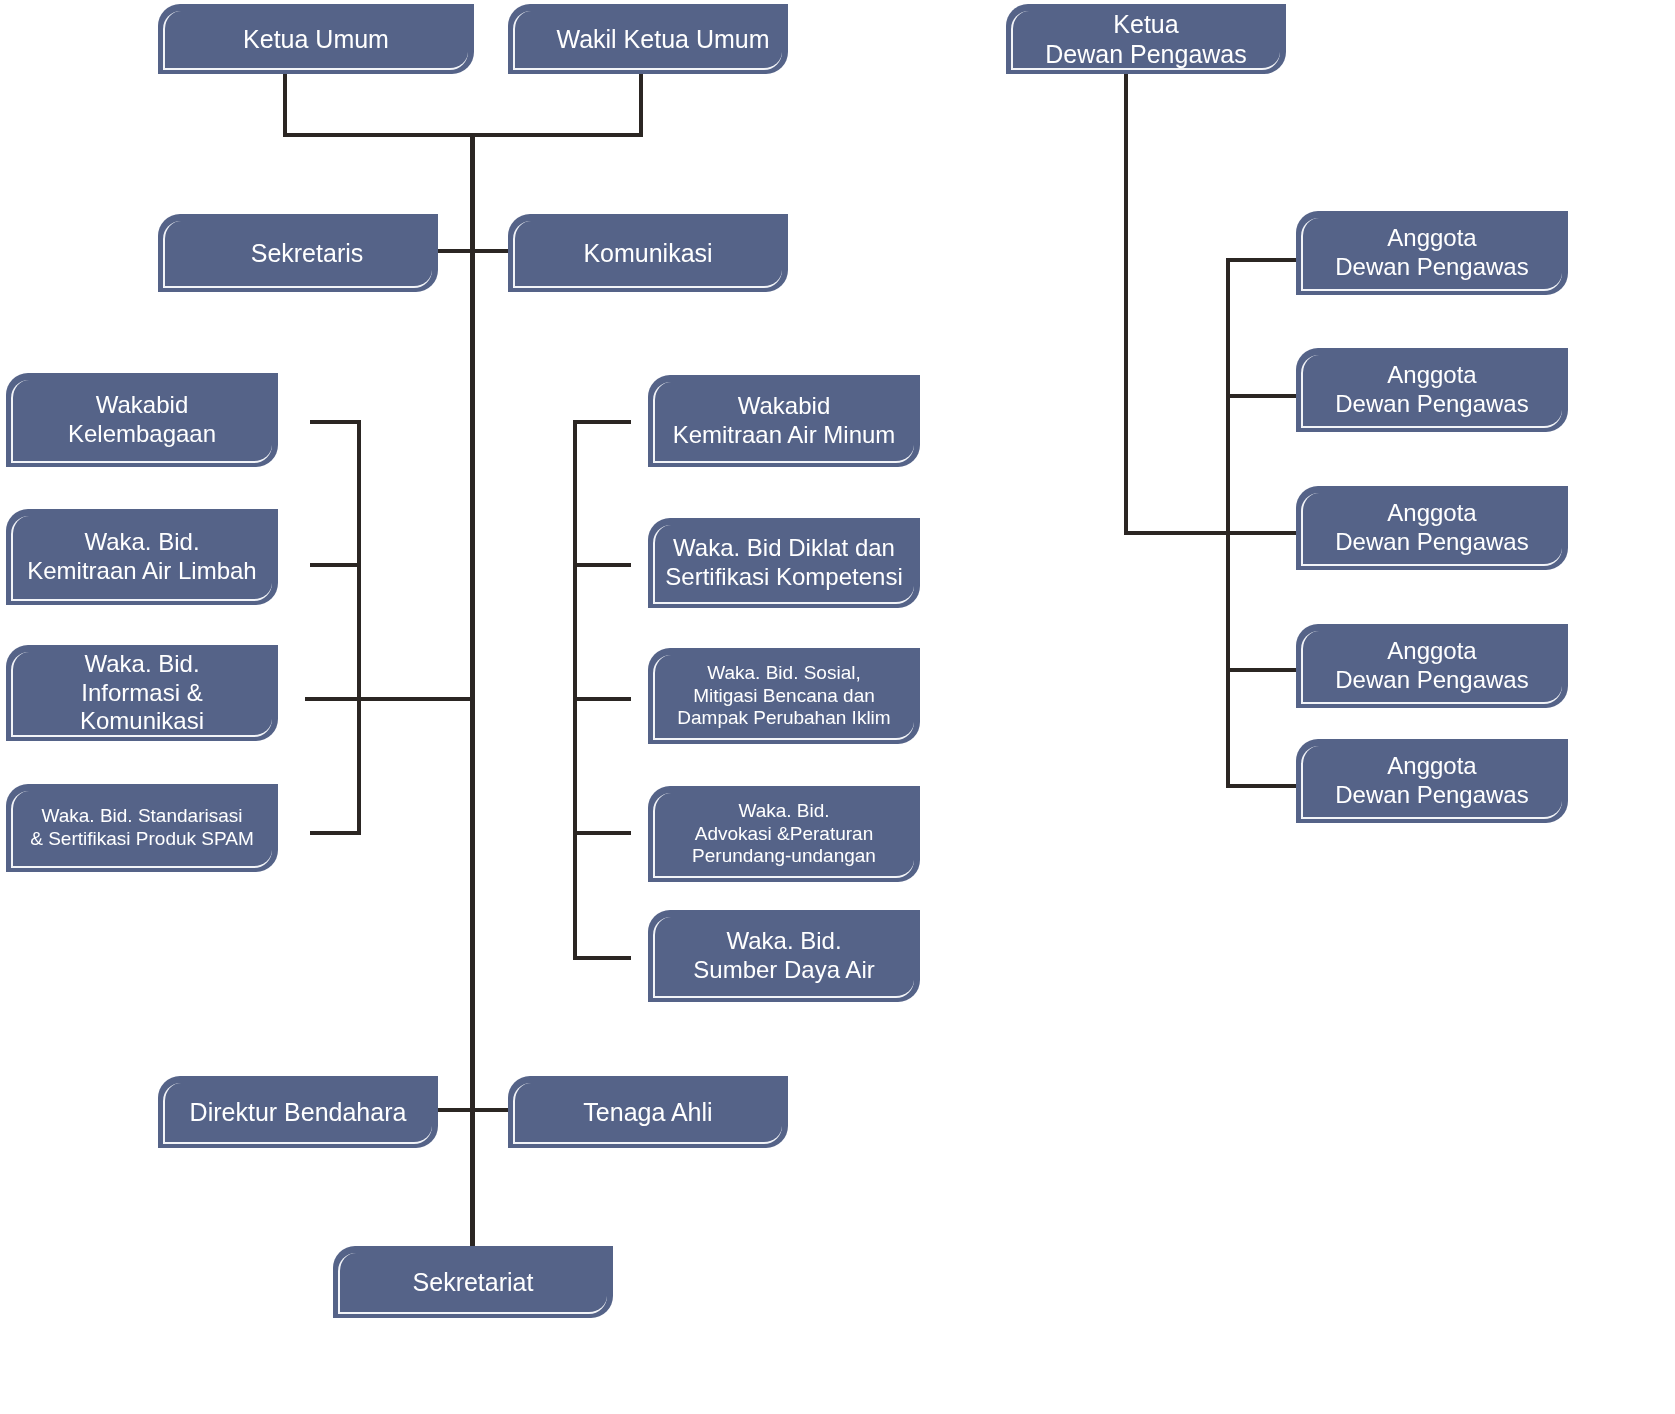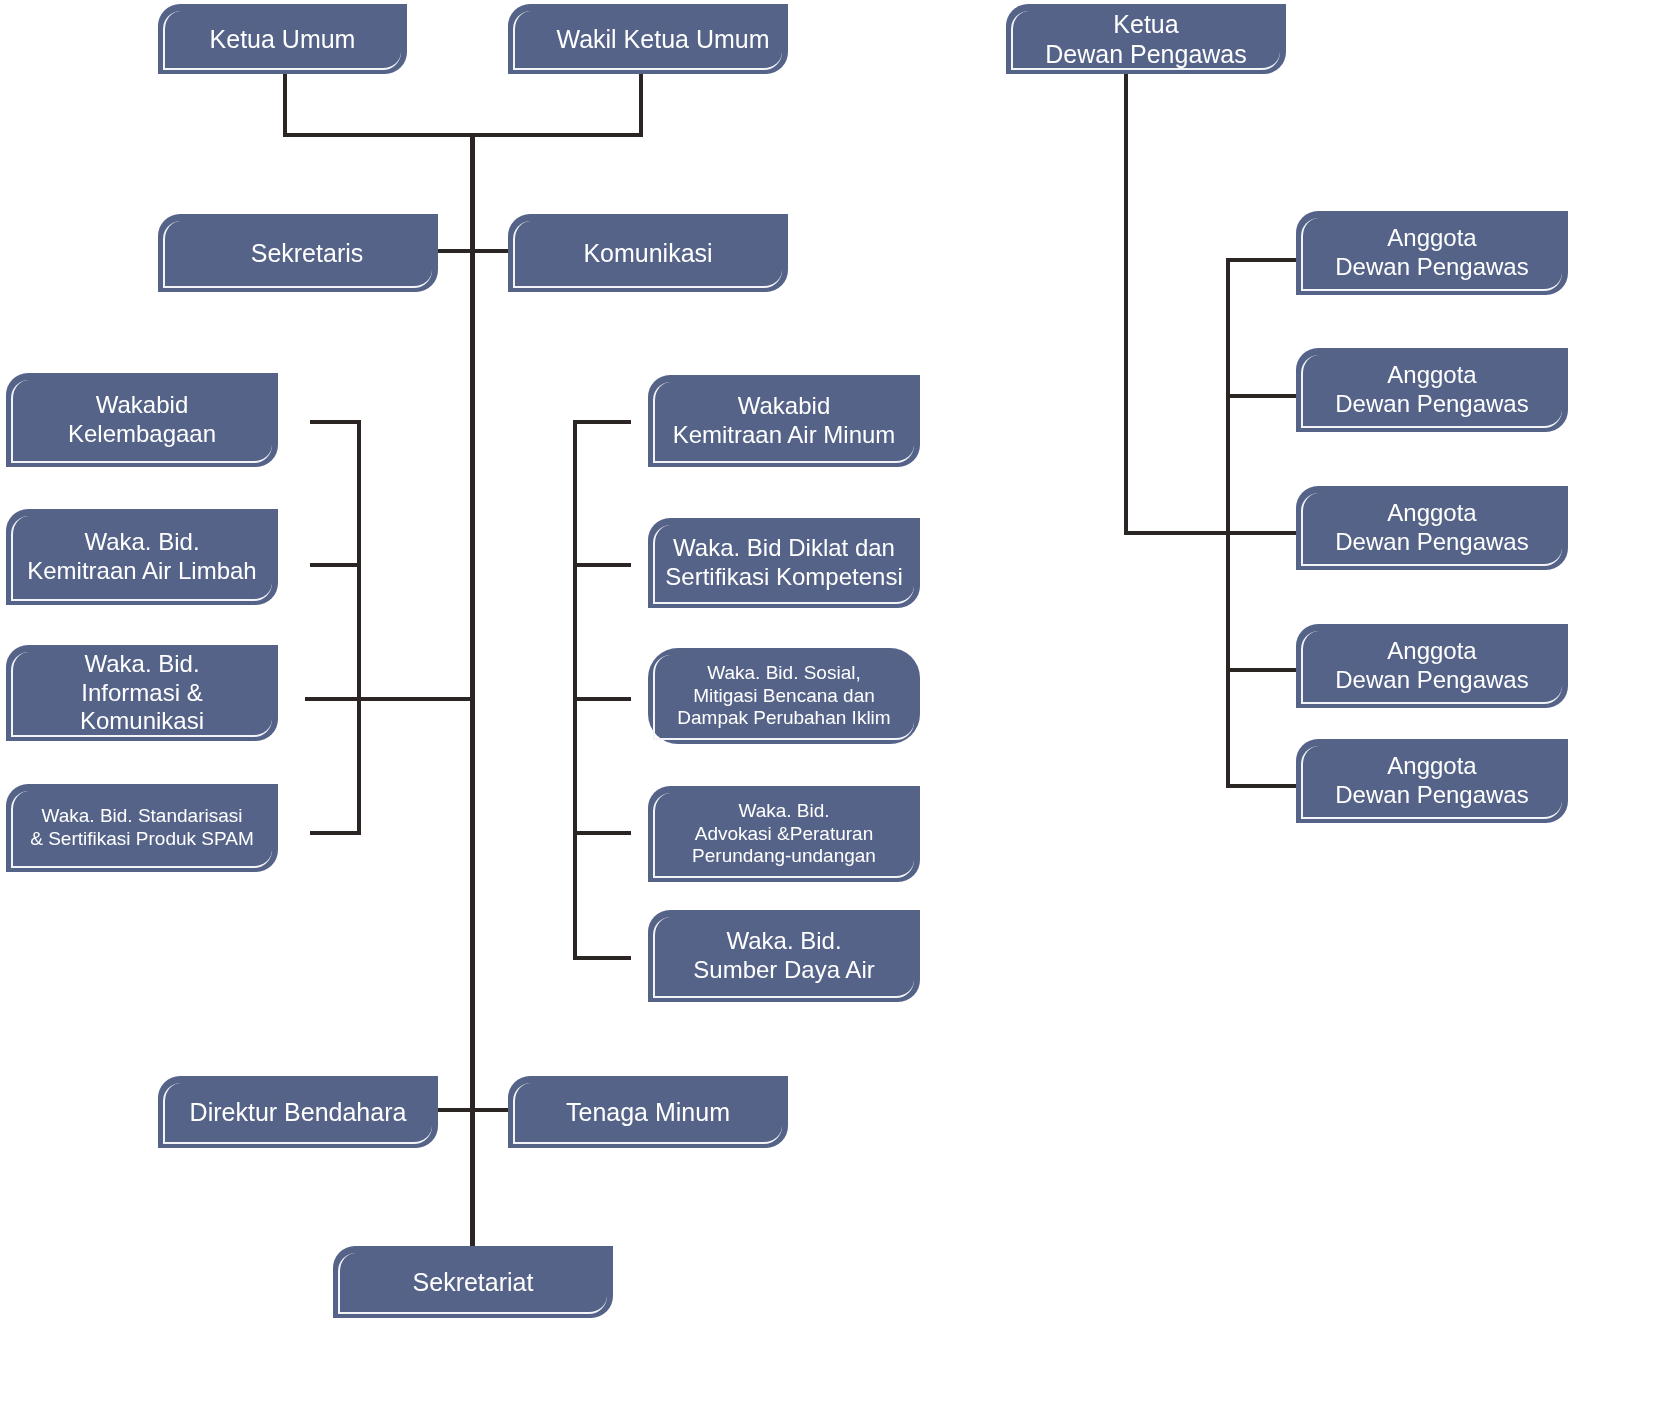--- a/index.html
+++ b/index.html
@@ -75,21 +75,21 @@
 
   <div class="line" style="left:1124px;top:72px;width:4px;height:463px;"></div>
   <div class="line" style="left:1124px;top:531px;width:180px;height:4px;"></div>
   <div class="line" style="left:1226px;top:258px;width:4px;height:528px;"></div>
   <div class="line" style="left:1226px;top:258px;width:70px;height:4px;"></div>
   <div class="line" style="left:1226px;top:394px;width:70px;height:4px;"></div>
   <div class="line" style="left:1226px;top:531px;width:70px;height:4px;"></div>
   <div class="line" style="left:1226px;top:668px;width:70px;height:4px;"></div>
   <div class="line" style="left:1226px;top:784px;width:70px;height:4px;"></div>
 
-  <div class="node f-lg" style="left:158px;top:4px;width:249px;height:70px;justify-content:center;">
+  <div class="node f-lg" style="left:158px;top:4px;width:316px;height:70px;justify-content:center;">
     <span class="lbl">Ketua Umum</span>
   </div>
 
   <div class="node f-lg" style="left:508px;top:4px;width:280px;height:70px;padding-left:40px;">
     <span class="lbl">Wakil Ketua Umum</span>
   </div>
 
   <div class="node f-lg" style="left:998px;top:4px;width:280px;height:70px;margin-left:8px;">
     <span class="lbl">Ketua
 Dewan Pengawas</span>
@@ -126,21 +126,21 @@
   <div class="node f-md" style="left:648px;top:375px;width:272px;height:92px;">
     <span class="lbl">Wakabid
 Kemitraan Air Minum</span>
   </div>
 
   <div class="node f-md" style="left:648px;top:518px;width:272px;height:90px;">
     <span class="lbl">Waka. Bid Diklat dan
 Sertifikasi Kompetensi</span>
   </div>
 
-  <div class="node f-sm" style="left:648px;top:648px;width:272px;height:96px;border-radius:30px;">
+  <div class="node f-sm" style="left:648px;top:648px;width:272px;height:96px;">
     <span class="lbl">Waka. Bid. Sosial,
 Mitigasi Bencana dan
 Dampak Perubahan Iklim</span>
   </div>
 
   <div class="node f-sm" style="left:648px;top:786px;width:272px;height:96px;">
     <span class="lbl">Waka. Bid.
 Advokasi &amp;Peraturan
 Perundang-undangan</span>
   </div>
@@ -148,21 +148,21 @@
   <div class="node f-md" style="left:648px;top:910px;width:272px;height:92px;">
     <span class="lbl">Waka. Bid.
 Sumber Daya Air</span>
   </div>
 
   <div class="node f-lg" style="left:158px;top:1076px;width:280px;height:72px;">
     <span class="lbl">Direktur Bendahara</span>
   </div>
 
   <div class="node f-lg" style="left:508px;top:1076px;width:280px;height:72px;">
-    <span class="lbl">Tenaga Minum</span>
+    <span class="lbl">Tenaga Ahli</span>
   </div>
 
   <div class="node f-lg" style="left:333px;top:1246px;width:280px;height:72px;">
     <span class="lbl">Sekretariat</span>
   </div>
 
   <div class="node f-md" style="left:1296px;top:211px;width:272px;height:84px;">
     <span class="lbl">Anggota
 Dewan Pengawas</span>
   </div>

